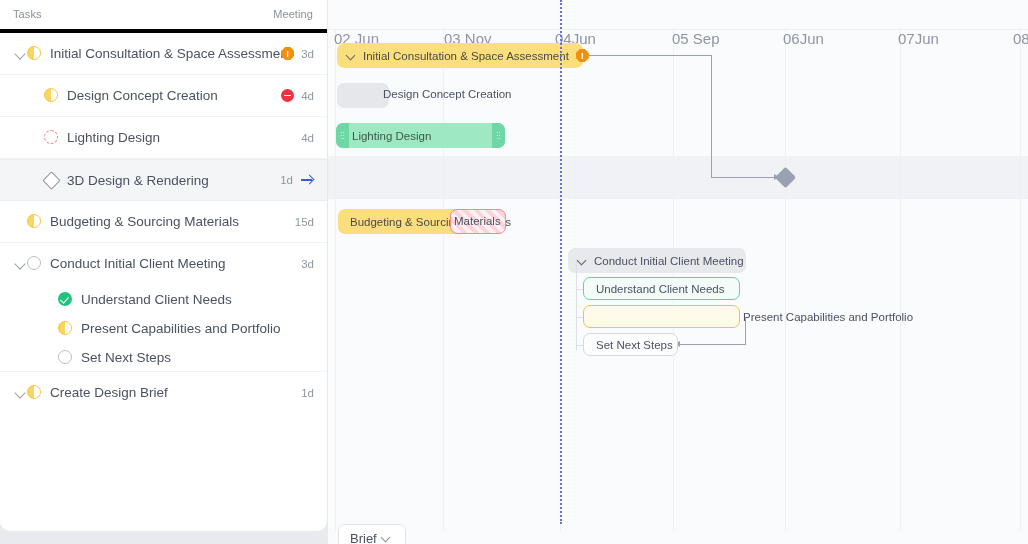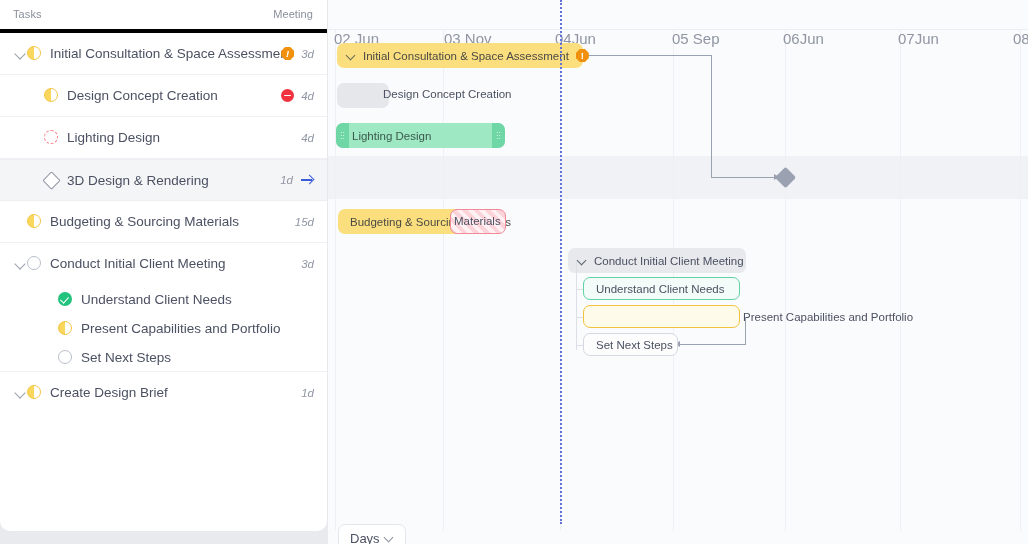--- a/index.html
+++ b/index.html
@@ -52,21 +52,21 @@
     border-right:1.6px solid #9aa0ad;border-bottom:1.6px solid #9aa0ad;
     transform:rotate(45deg);
   }
   .trow .spc{flex:0 0 auto;}
   .trow .stat{flex:0 0 auto;width:15px;height:15px;margin-right:8px;position:relative;}
   .trow .lbl{
     font-size:13.5px;color:#4b5162;white-space:nowrap;overflow:hidden;
   }
   .trow .right{
     position:absolute;right:13px;top:0;height:100%;
-    display:flex;align-items:center;gap:7px;font-style:italic;
+    display:flex;align-items:center;gap:7px;
   }
   .trow .dur{font-size:11.5px;color:#9096a3;}
   .badge{width:13px;height:13px;position:relative;flex:0 0 auto;}
   .goto{width:14px;height:14px;position:relative;flex:0 0 auto;}
 
   
   .s-half{
     width:14px;height:14px;border-radius:50%;
     border:1.6px solid #f5c542;box-sizing:border-box;
     background:linear-gradient(to right,#f9d65c 0 50%,#ffffff 50% 100%);
@@ -432,17 +432,17 @@
 
     <div class="bar ol grayo" style="left:255px;top:333px;width:95px;height:23px">
       <span>Set Next Steps</span>
     </div>
 
     <div class="today" style="left:232px"></div>
 
   </div>
 
   <div class="zoomsel">
-    <span>Days</span>
+    <span>Brief</span>
     <span class="cd"></span>
   </div>
 
 </div>
 
 </body></html>

